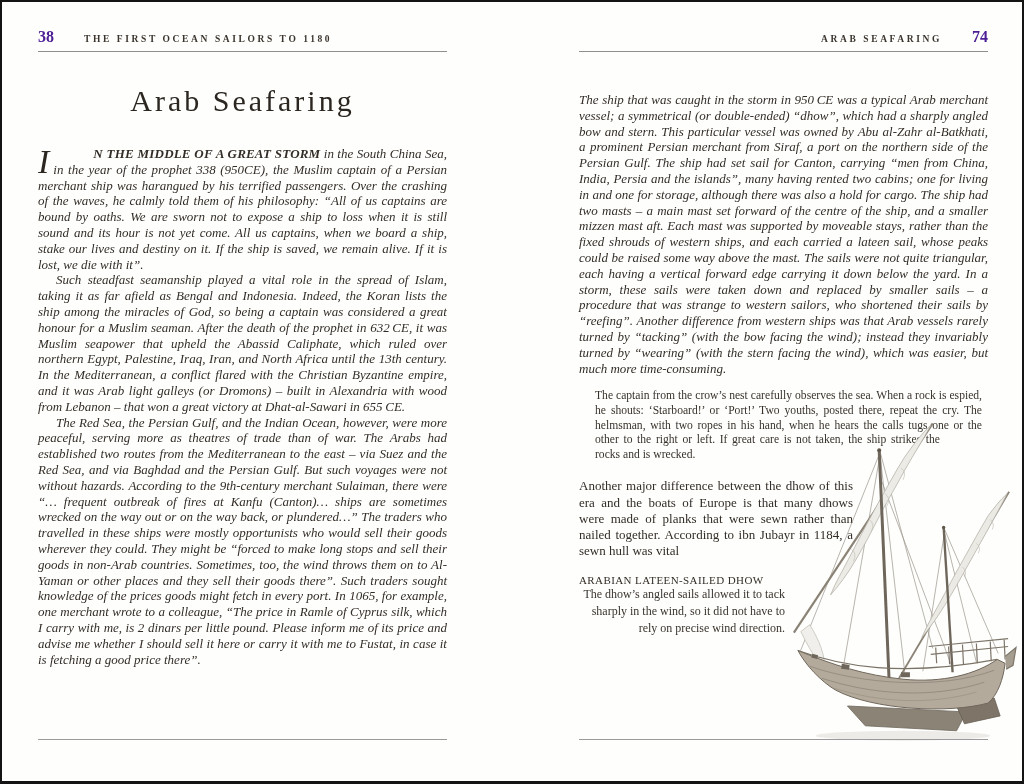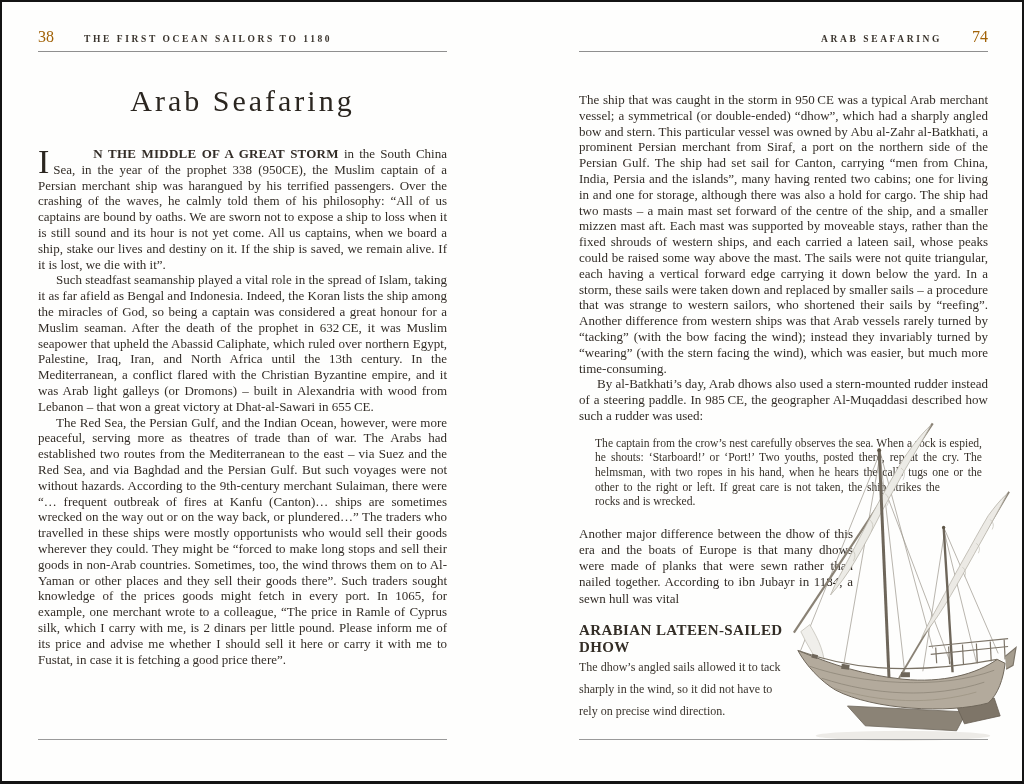--- a/index.html
+++ b/index.html
@@ -10,59 +10,59 @@
     border:2px solid #141414; border-bottom-width:3px;
     font-family:"Liberation Serif", serif; color:#332d27;
   }
   .page { position:absolute; top:26px; width:409px; }
   #page-left  { left:36px; }
   #page-right { left:577px; }
 
   
   .runhead-row { display:flex; align-items:baseline; height:18px; }
   .runhead-row.right { justify-content:flex-end; }
-  .pagenum { font-size:16px; color:#a16207; }
+  .pagenum { font-size:16px; color:#4c1d95;font-weight:bold; }
   .runhead {
     font-size:9.5px; font-weight:bold; letter-spacing:2.6px;
     color:#3a342d; padding:0 0 0 30px;
   }
   .runhead-row.right .runhead { padding:0 30px 0 0; }
   .head-rule { border:none; border-top:1.5px solid #8f8f8f; margin-top:5px; }
 
   
   .chapter-title {
     text-align:center; font-size:30px; letter-spacing:3px;
     color:#2b2620; margin-top:32px; font-weight:400;
   }
 
   
   .body-col { margin-top:28px; font-size:13px; line-height:15.8px; text-align:justify; }
   #page-right .body-col { margin-top:40px; }
-  .body-col p { text-align:justify; }
+  .body-col p { text-align:justify;font-style:italic; }
   .body-col p + p { text-indent:18px; }
   .dropcap {
     float:left; font-size:34px; line-height:27px;
     padding:2px 4px 0 0; color:#2b2620;
   }
   .lead-bold { font-weight:bold; letter-spacing:0.2px;margin-left:40px; }
 
   
   .bquote {
     margin:13px 0 0 16px; font-size:11.6px; line-height:14.6px;
     text-align:justify; color:#38322b;
   }
   .qs { float:right; clear:right; }
   .qs1 { width:6px;  height:44px; }
   .qs2 { width:48px; height:15px; }
   .qs3 { width:84px; height:15px; }
 
   .narrow  { width:274px; margin-top:16px; font-size:13px; line-height:16.2px; text-align:justify; }
   .caption { width:206px; margin-top:15px; }
-  .caption-title { font-size:15px; font-weight:bold; letter-spacing:0.4px; color:#332d26; }
-  .caption-text  { font-size:12px; line-height:22px; color:#3a342d; text-align:left; }
+  .caption-title { font-size:11px; font-weight:normal; letter-spacing:0.4px; color:#332d26; }
+  .caption-text  { font-size:12px; line-height:17px; color:#3a342d; text-align:right; }
 
   .foot-rule { position:absolute; top:737px; border-top:1.5px solid #9a9a9a; width:409px; }
   #foot-left  { left:36px; }
   #foot-right { left:577px; }
 
   #dhow-wrap { position:absolute; left:780px; top:418px; width:238px; height:328px; }
 </style>
 </head>
 <body>
 
@@ -88,21 +88,20 @@
 
   <div class="page" id="page-right">
     <div class="runhead-row right">
       <span class="runhead">ARAB SEAFARING</span>
       <span class="pagenum">74</span>
     </div>
     <hr class="head-rule">
 
     <div class="body-col">
       <p>The ship that was caught in the storm in 950 CE was a typical Arab merchant vessel; a symmetrical (or double-ended) “dhow”, which had a sharply angled bow and stern. This particular vessel was owned by Abu al-Zahr al-Batkhati, a prominent Persian merchant from Siraf, a port on the northern side of the Persian Gulf. The ship had set sail for Canton, carrying “men from China, India, Persia and the islands”, many having rented two cabins; one for living in and one for storage, although there was also a hold for cargo. The ship had two masts – a main mast set forward of the centre of the ship, and a smaller mizzen mast aft. Each mast was supported by moveable stays, rather than the fixed shrouds of western ships, and each carried a lateen sail, whose peaks could be raised some way above the mast. The sails were not quite triangular, each having a vertical forward edge carrying it down below the yard. In a storm, these sails were taken down and replaced by smaller sails – a procedure that was strange to western sailors, who shortened their sails by “reefing”. Another difference from western ships was that Arab vessels rarely turned by “tacking” (with the bow facing the wind); instead they invariably turned by “wearing” (with the stern facing the wind), which was easier, but much more time-consuming.</p>
-      <p>By al-Batkhati’s day, Arab dhows also used a stern-mounted rudder instead of a steering paddle. In 985 CE, the geographer Al-Muqaddasi described how such a rudder was used:</p>
     </div>
 
     <div class="bquote">
       <div class="qs qs1"></div>
       <div class="qs qs2"></div>
       <div class="qs qs3"></div>
       <span>The captain from the crow’s nest carefully observes the sea. When a rock is espied, he shouts: ‘Starboard!’ or ‘Port!’ Two youths, posted there, repeat the cry. The helmsman, with two ropes in his hand, when he hears the calls tugs one or the other to the right or left. If great care is not taken, the ship strikes the rocks and is wrecked.</span>
     </div>
 
     <p class="narrow">Another major difference between the dhow of this era and the boats of Europe is that many dhows were made of planks that were sewn rather than nailed together. According to ibn Jubayr in 1184, a sewn hull was vital</p>

